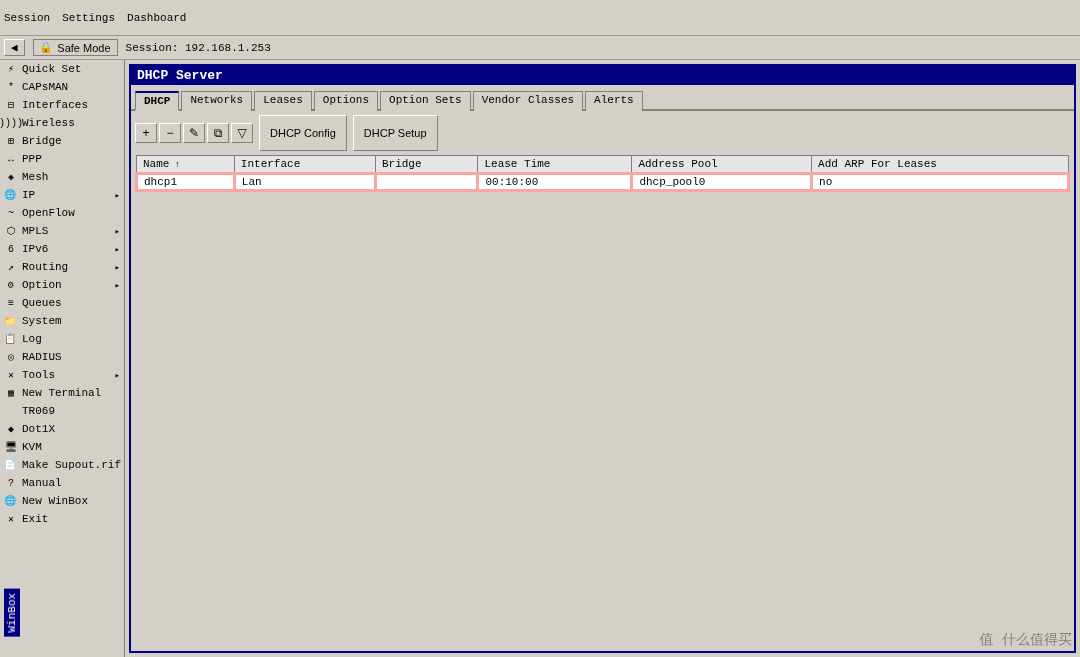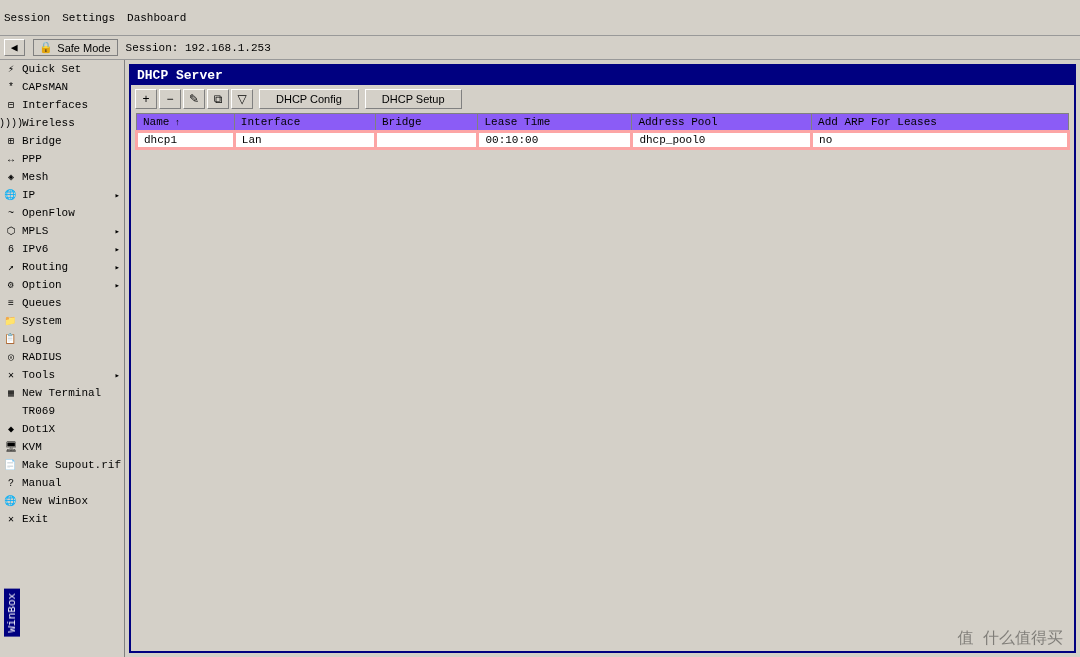--- a/index.html
+++ b/index.html
@@ -178,40 +178,40 @@
       align-items: center;
       justify-content: center;
       cursor: pointer;
       font-size: 12px;
     }
     .config-btn {
       background: #d4d0c8;
       border: 1px solid #808080;
       border-top-color: #fff;
       border-left-color: #fff;
-      padding: 1px 16px;
+      padding: 1px 10px;
       font-size: 11px;
       cursor: pointer;
       margin-left: 4px;
-      height: 20px;
+      height: 36px;
     }
 
     
     .data-table {
       flex: 1;
       overflow: auto;
       margin: 0 4px 4px 4px;
     }
     table {
       width: 100%;
       border-collapse: collapse;
       font-size: 11px;
     }
     thead tr {
-      background: #8b5cf6;
+      background: #e5e5e5;
     }
     th {
       text-align: left;
       padding: 2px 6px;
       border: 1px solid #808080;
       border-bottom: 2px solid #000;
       font-weight: normal;
       white-space: nowrap;
       cursor: pointer;
     }
@@ -241,22 +241,22 @@
       font-size: 11px;
       color: #fff;
       background: #000080;
       padding: 4px 2px;
     }
 
     
     .watermark {
       position: fixed;
       bottom: 8px;
-      right: 17px;
-      font-size: 16px;
+      right: 8px;
+      font-size: 14px;
       color: rgba(0,0,0,0.4);
     }
   </style>
 </head>
 <body>
 
 <div class="menu-bar">
   <span class="menu-item">Session</span>
   <span class="menu-item">Settings</span>
   <span class="menu-item">Dashboard</span>
@@ -382,20 +382,29 @@
     </div>
   </div>
 
   <div class="content-area">
     <div class="dhcp-window">
 
       <div class="dhcp-title-bar">
         <span>DHCP Server</span>
       </div>
 
+      <div class="tab-bar">
+        <div class="tab active">DHCP</div>
+        <div class="tab">Networks</div>
+        <div class="tab">Leases</div>
+        <div class="tab">Options</div>
+        <div class="tab">Option Sets</div>
+        <div class="tab">Vendor Classes</div>
+        <div class="tab">Alerts</div>
+      </div>
 
       <div class="action-toolbar">
         <button class="action-btn" title="Add">+</button>
         <button class="action-btn" title="Remove">−</button>
         <button class="action-btn" title="Edit">✎</button>
         <button class="action-btn" title="Copy">⧉</button>
         <button class="action-btn" title="Filter">▽</button>
         <button class="config-btn">DHCP Config</button>
         <button class="config-btn">DHCP Setup</button>
       </div>

